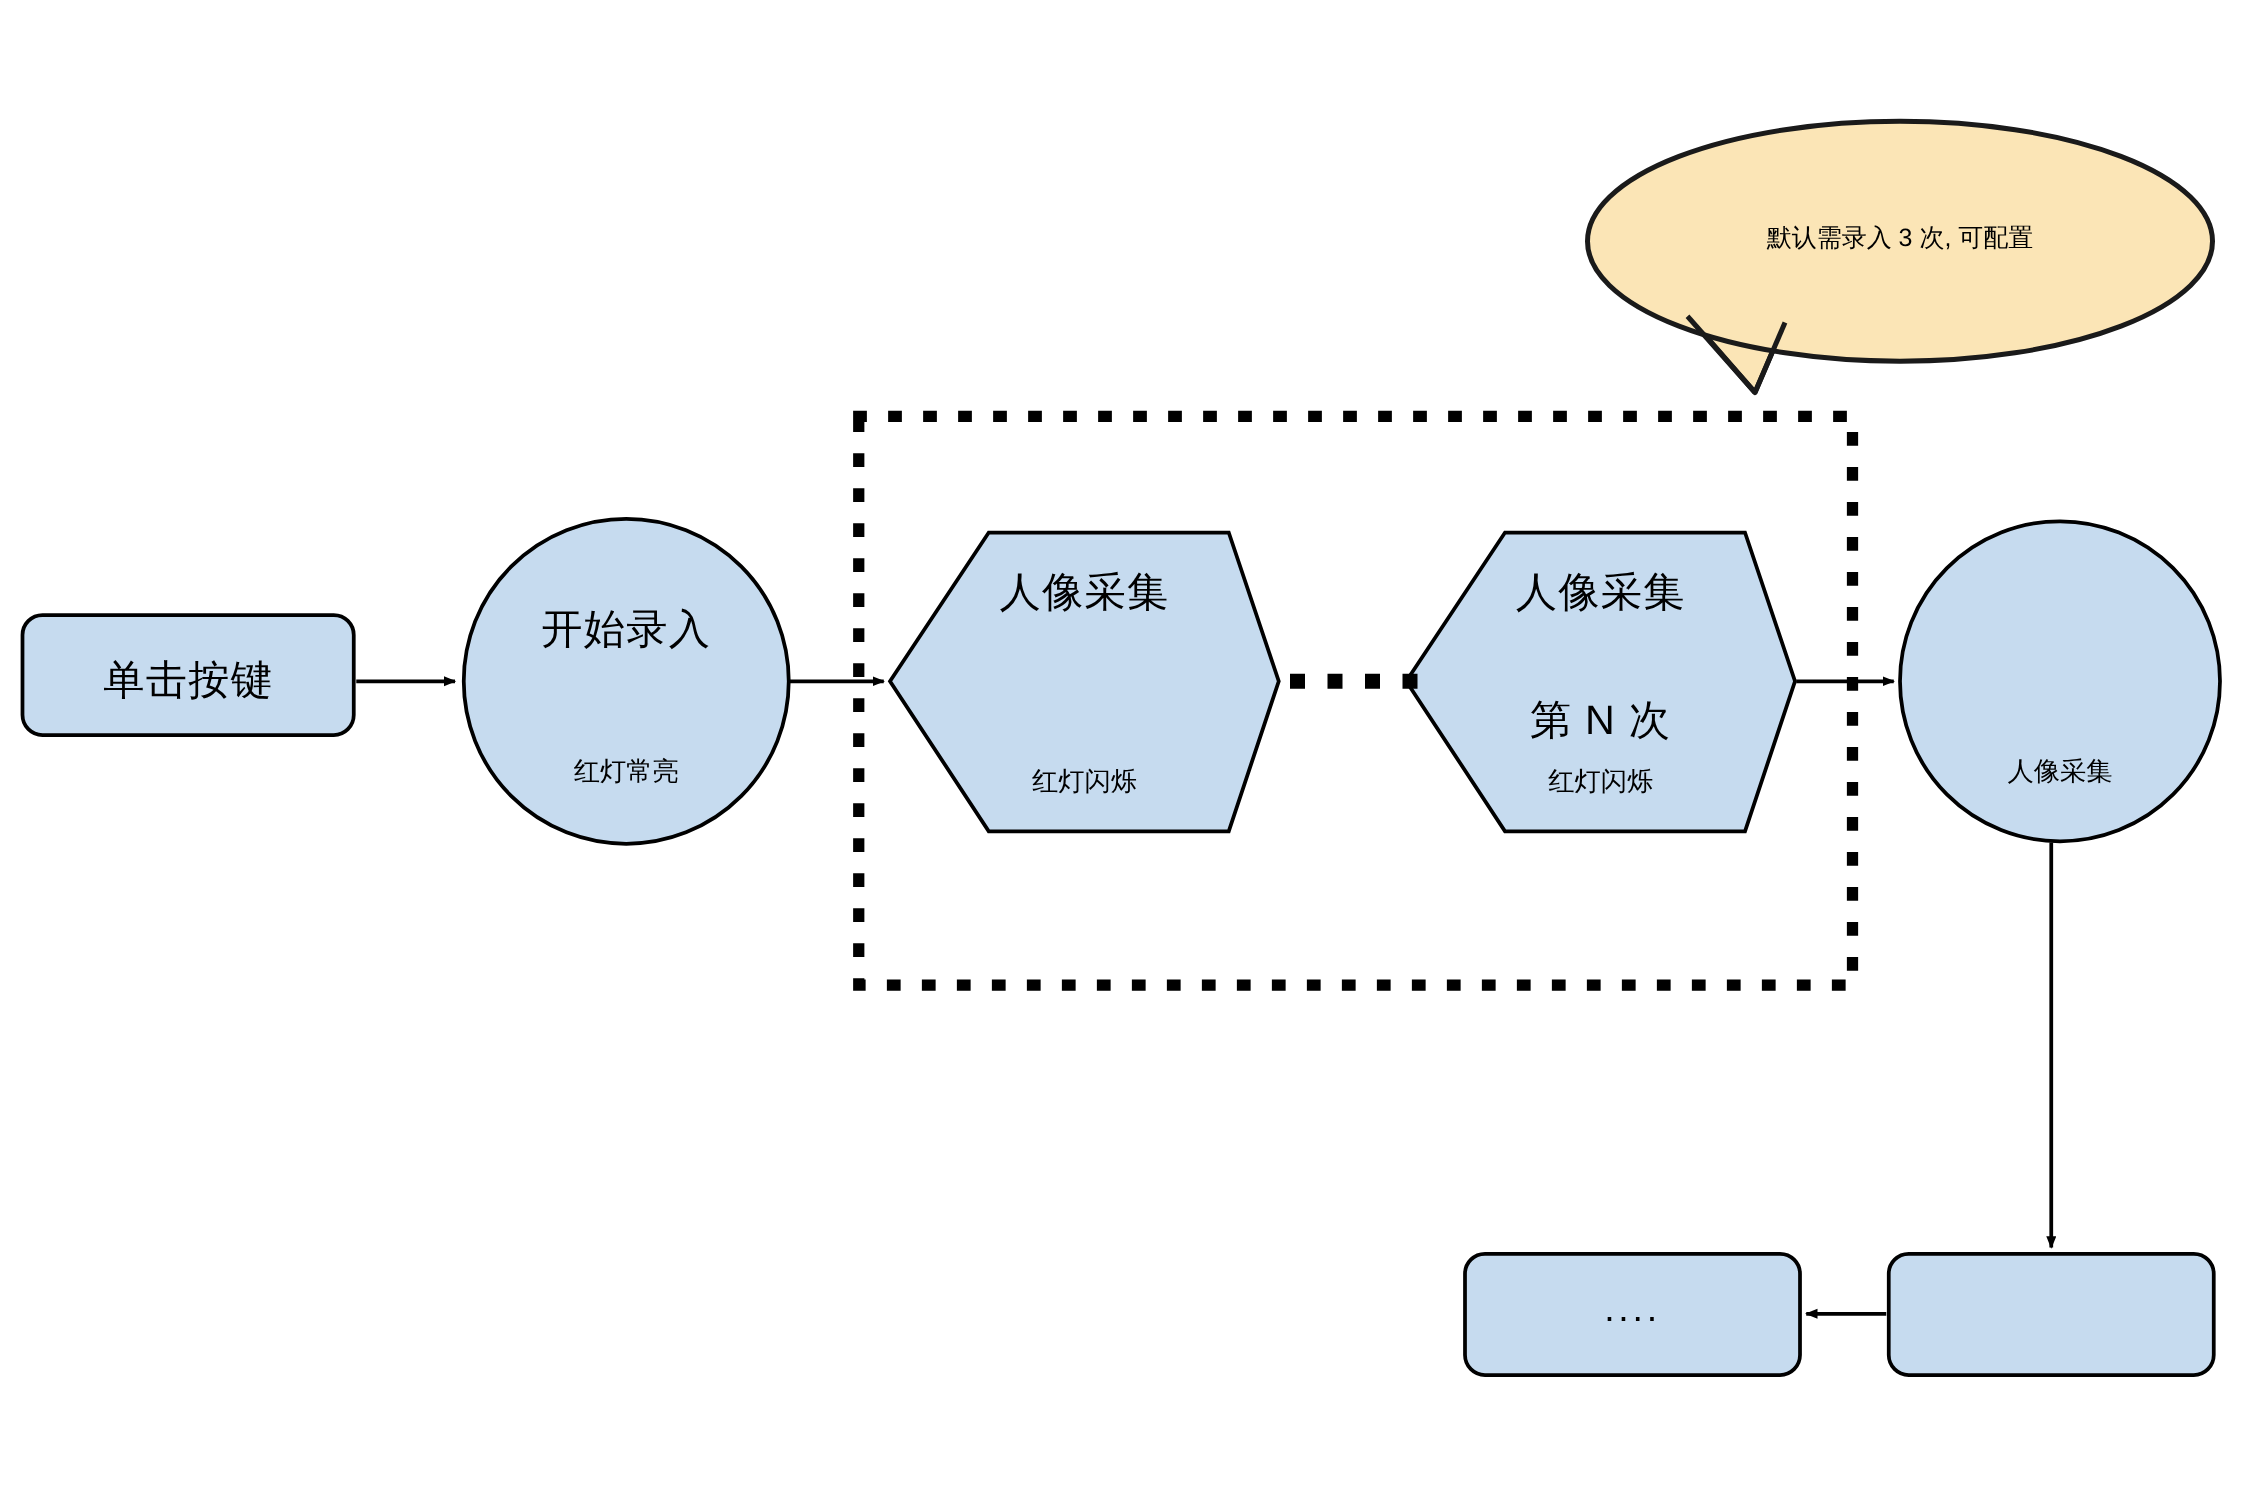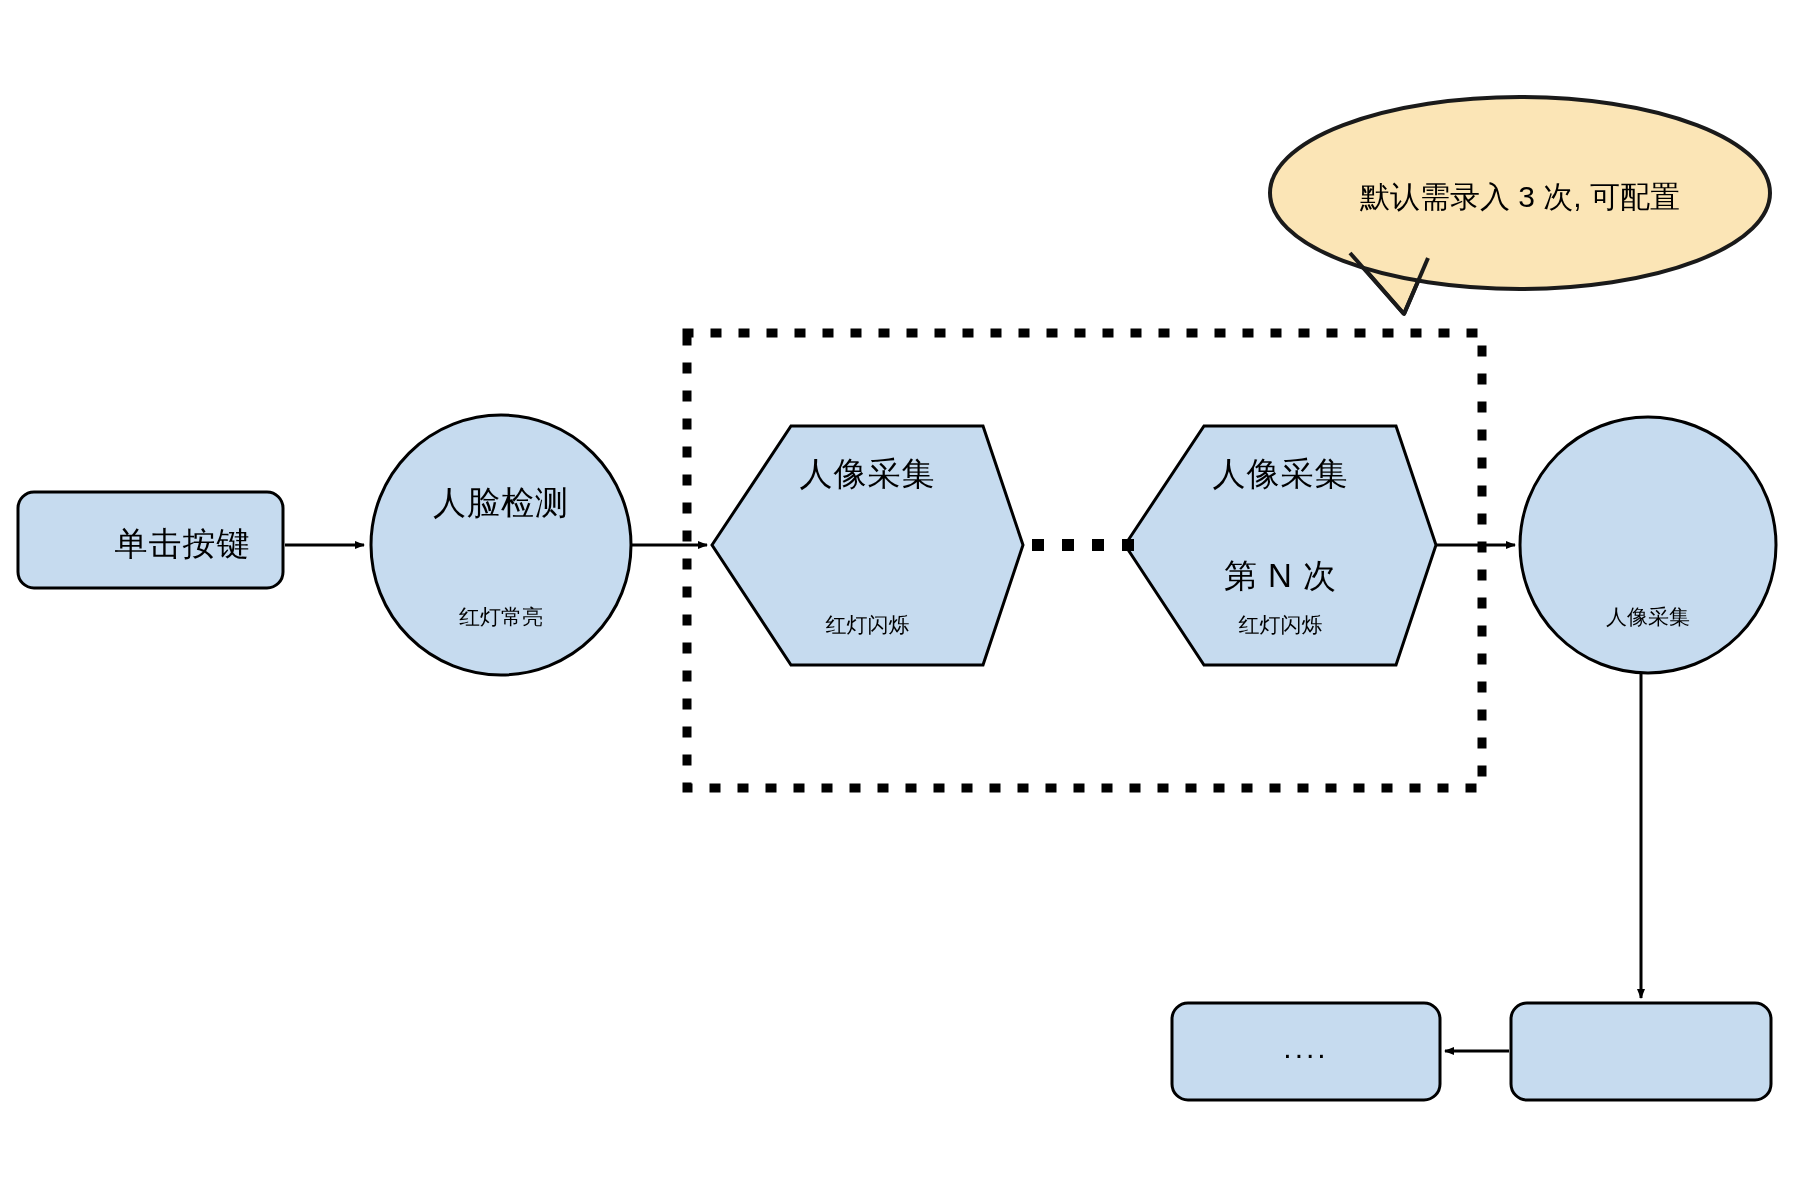--- a/index.html
+++ b/index.html
@@ -32,21 +32,21 @@
     white-space: nowrap;
   }
   .title-text {
     font-size: 33px;
     letter-spacing: 1px;
   }
   .sub-text {
     font-size: 21px;
   }
   .bubble-text {
-    font-size: 30px;
+    font-size: 20px;
   }
   .dots-text {
     font-size: 30px;
     letter-spacing: 3px;
   }
 </style>
 </head>
 <body>
 
 <div id="canvas">
@@ -92,23 +92,23 @@
     </g>
 
     <g>
       <path d="M1404,314 L1428,258 L1350,252 Z" fill="#fbe5b6" stroke="#1a1a1a" stroke-width="4" stroke-linejoin="round"></path>
       <ellipse cx="1520" cy="193" rx="250" ry="96" fill="#fbe5b6" stroke="#1a1a1a" stroke-width="4"></ellipse>
       <path d="M1404,314 L1428,258" fill="none" stroke="#1a1a1a" stroke-width="4"></path>
       <path d="M1404,314 L1350,253" fill="none" stroke="#1a1a1a" stroke-width="4"></path>
     </g>
   </svg>
 
-  <div class="node-label title-text" style="left:18px; top:522px; width:265px;margin-left:32px;">单击按键</div>
+  <div class="node-label title-text" style="left:18px; top:522px; width:265px;">单击按键</div>
 
-  <div class="node-label title-text" style="left:371px; top:481px; width:260px;">人脸检测</div>
+  <div class="node-label title-text" style="left:371px; top:481px; width:260px;">开始录入</div>
   <div class="node-label sub-text" style="left:371px; top:603px; width:260px;">红灯常亮</div>
 
   <div class="node-label title-text" style="left:745px; top:452px; width:245px;">人像采集</div>
   <div class="node-label sub-text" style="left:745px; top:611px; width:245px;">红灯闪烁</div>
 
   <div class="node-label title-text" style="left:1158px; top:452px; width:245px;">人像采集</div>
   <div class="node-label title-text" style="left:1158px; top:535px; width:245px;margin-top:19px;">第 N 次</div>
   <div class="node-label sub-text" style="left:1158px; top:611px; width:245px;">红灯闪烁</div>
 
   <div class="node-label sub-text" style="left:1518px; top:603px; width:260px;">人像采集</div>

